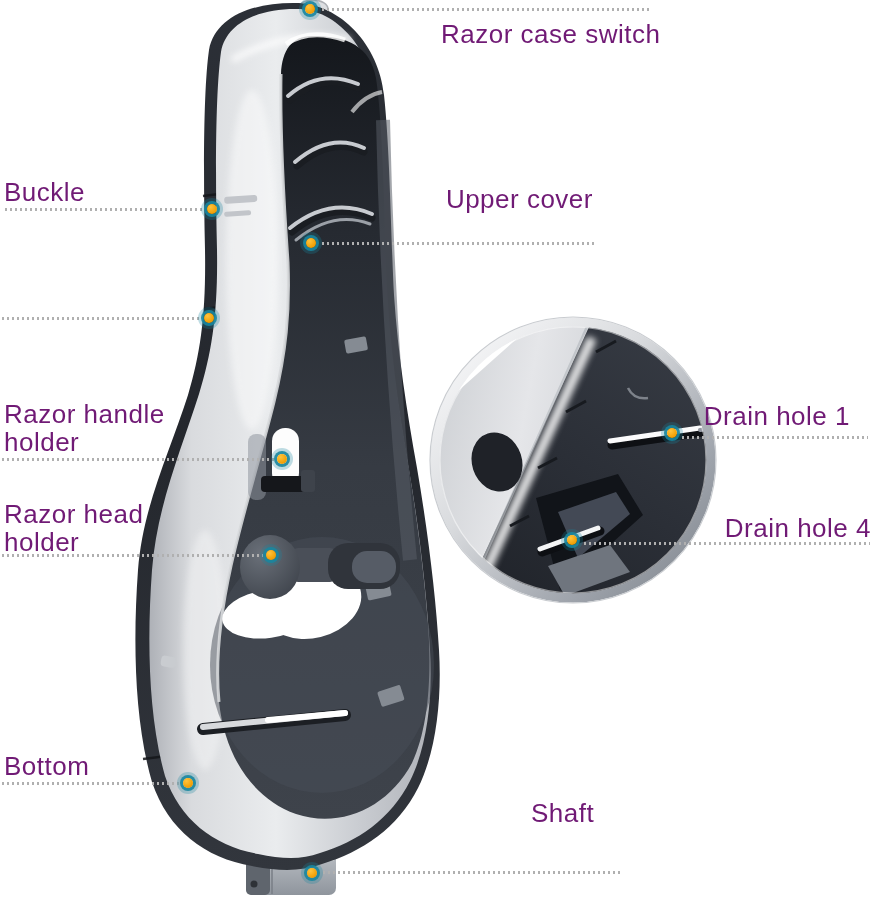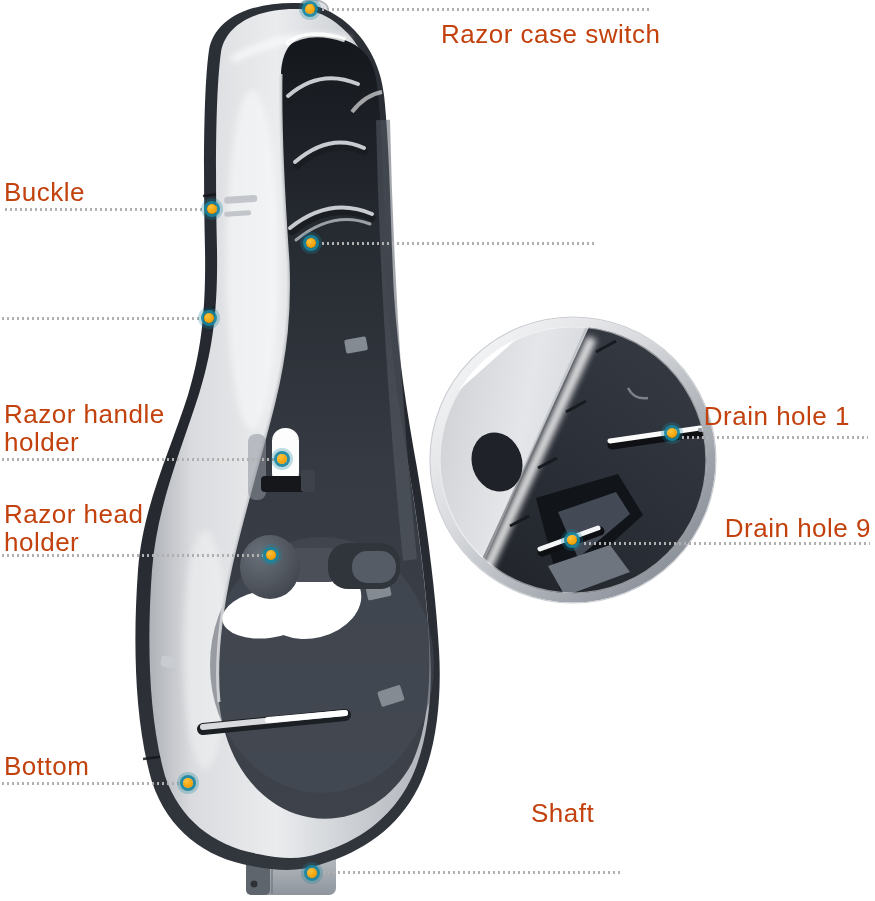--- a/index.html
+++ b/index.html
@@ -2,21 +2,21 @@
 <html><head>
 <meta charset="utf-8">
 <style>
   html,body{margin:0;padding:0;background:#fff;}
   .canvas{
     position:relative;width:875px;height:901px;background:#ffffff;overflow:hidden;
     font-family:"Liberation Sans", sans-serif;
   }
   .canvas svg{position:absolute;left:0;top:0;}
   .label{
-    position:absolute;color:#c2410c;font-size:26px;line-height:28px;
+    position:absolute;color:#701a75;font-size:26px;line-height:28px;
     letter-spacing:.5px;white-space:nowrap;font-weight:400;
   }
   .label span{display:block;}
   .align-right{text-align:right;}
   .align-center{text-align:center;}
   .dots{
     position:absolute;height:3px;
     background-image:repeating-linear-gradient(to right,#b0b0b0 0 2px,transparent 2px 5px);
   }
   .marker{
@@ -241,34 +241,35 @@
   <div class="marker" style="left:672px;top:433px"></div>
   <div class="marker" style="left:572px;top:540px"></div>
   <div class="marker" style="left:188px;top:783px"></div>
   <div class="marker" style="left:312px;top:873px"></div>
 
   <div class="label" style="left:441px;top:20px">Razor case switch</div>
 
   <div class="label" style="left:4px;top:178px">Buckle</div>
 
   <div class="label align-right" style="right:282px;top:185px">
+    <span>Upper cover</span>
   </div>
 
 
   <div class="label" style="left:4px;top:400px">
     <span>Razor handle</span>
     <span>holder</span>
   </div>
 
   <div class="label" style="left:4px;top:500px">
     <span>Razor head</span>
     <span>holder</span>
   </div>
 
   <div class="label" style="right:25px;top:402px">Drain hole 1</div>
 
-  <div class="label" style="right:4px;top:514px">Drain hole 9</div>
+  <div class="label" style="right:4px;top:514px">Drain hole 4</div>
 
   <div class="label" style="left:4px;top:752px">Bottom</div>
 
   <div class="label" style="left:531px;top:799px">Shaft</div>
 
 </div>
 
 </body></html>

